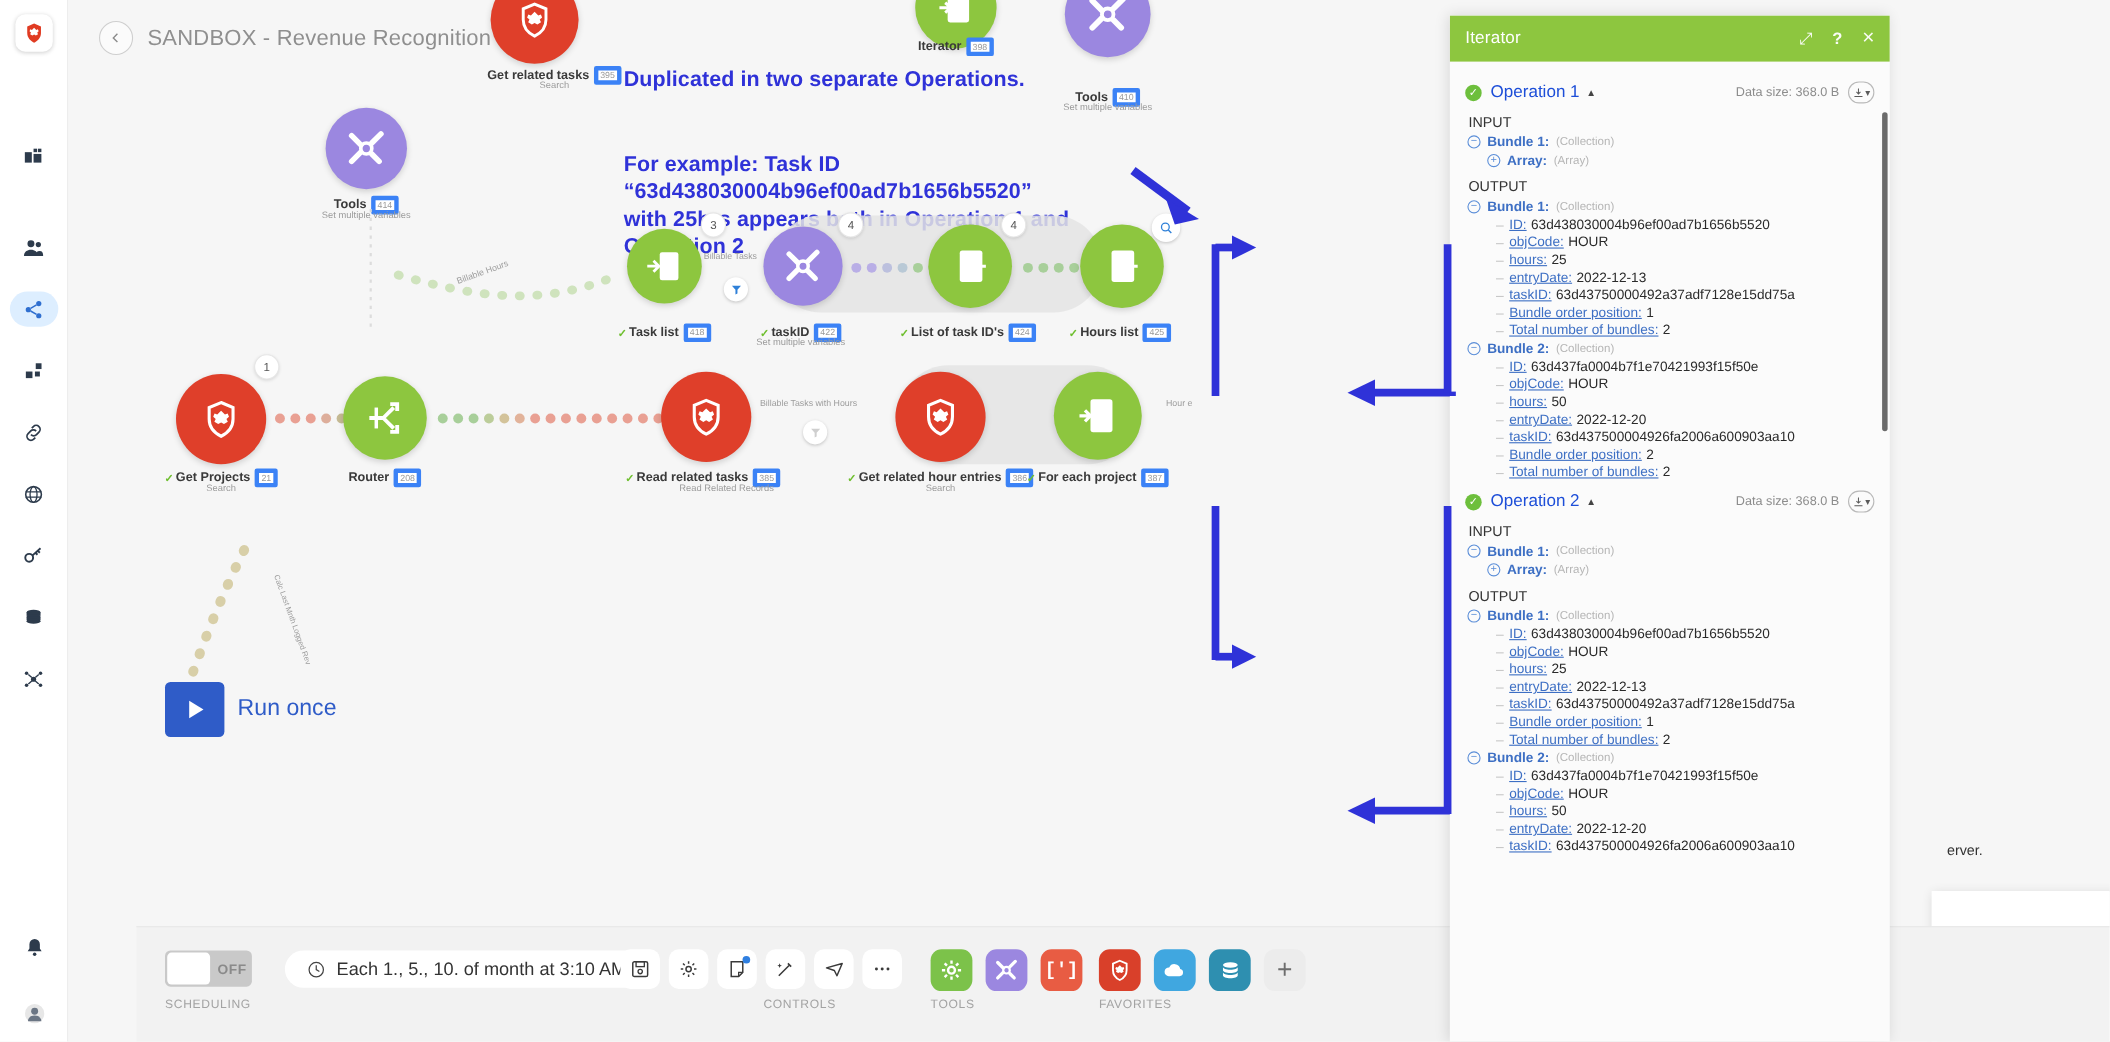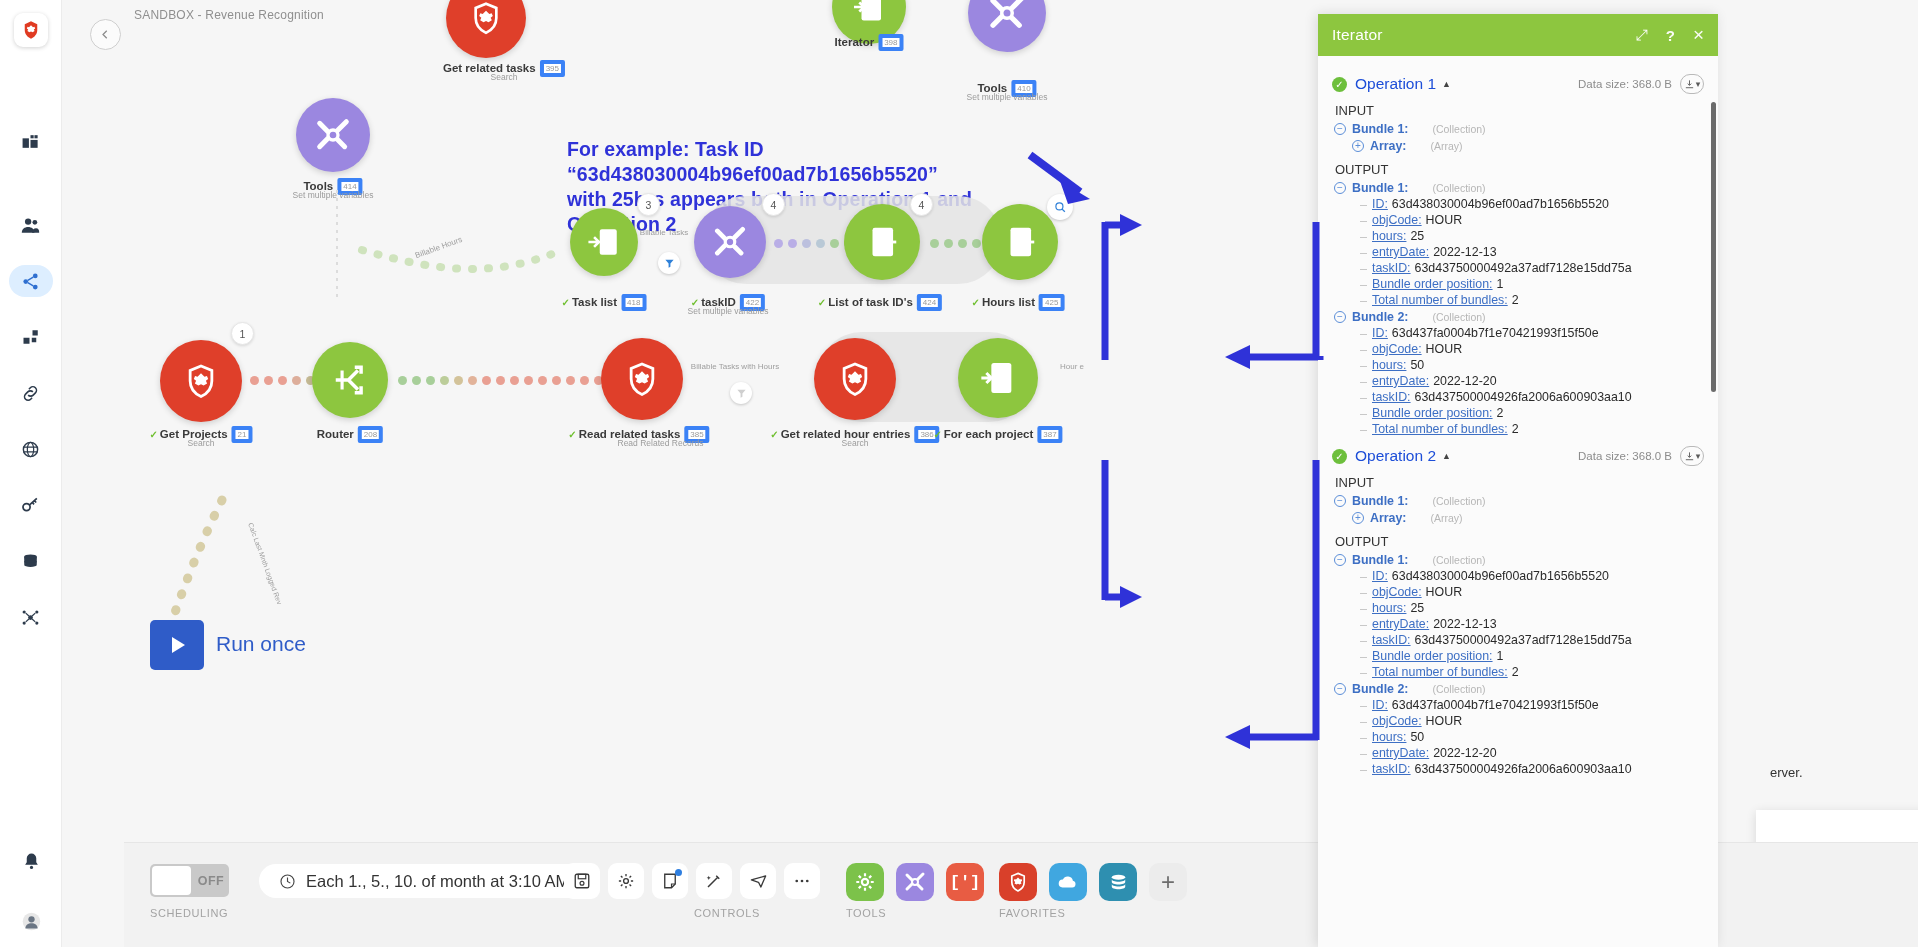--- a/index.html
+++ b/index.html
@@ -45,22 +45,22 @@
     position: absolute; left: 0; top: 0; right: 0; height: 78px;
     background: #f6f6f6;
   }
   .back-btn {
     position: absolute; left: 28px; top: 19px; width: 31px; height: 31px;
     border: 1px solid #cfcfcf; border-radius: 50%;
     display: flex; align-items: center; justify-content: center;
     background: #fbfbfb; cursor: pointer; color: #8b8b8b;
   }
   .scenario-title {
-    position: absolute; left: 72px; top: 8px;
-    font-size: 12px; color: #8f8f8f; letter-spacing: .2px;
+    position: absolute; left: 72px; top: 24px;
+    font-size: 20px; color: #8f8f8f; letter-spacing: .2px;
   }
 
   
   .annot {
     position: absolute; color: #2f32d8; font-weight: bold;
     font-size: 19.5px; line-height: 25px; white-space: pre-line;
     letter-spacing: .1px;
   }
   .annot-1 { left: 505px; top: 60px; }
   .annot-2 { left: 505px; top: 104px; margin-top: 33px; }
@@ -197,21 +197,21 @@
     font-size: 9px; color: #5a5a5a; cursor: pointer; gap: 1px;
   }
   .io-head { font-size: 13px; color: #333; margin: 9px 0 4px 3px; }
   .bundle-row { display: flex; align-items: center; margin: 3px 0 2px 2px; }
   .toggler {
     width: 12px; height: 12px; border: 1.2px solid #5b8ed8; border-radius: 50%;
     color: #5b8ed8; font-size: 10px; line-height: 9px; text-align: center;
     margin-right: 6px; flex: none; cursor: pointer; font-family: "Liberation Sans", sans-serif;
   }
   .bundle-name { color: #3d6fc4; font-weight: bold; font-size: 12.4px; }
-  .bundle-type { color: #b6b6b6; font-size: 10.5px; margin-left: 24px; }
+  .bundle-type { color: #b6b6b6; font-size: 10.5px; margin-left: 6px; }
   .arr-row { display: flex; align-items: center; margin: 3px 0 2px 20px; }
   .kv {
     margin: 2px 0 2px 40px; position: relative; font-size: 12.4px;
     white-space: nowrap;
   }
   .kv:before {
     content: ""; position: absolute; left: -12px; top: 8px;
     width: 7px; height: 1px; background: #c8c8c8;
   }
   .k { color: #3d6fc4; text-decoration: underline; }
@@ -342,20 +342,21 @@
 
     <div class="topbar">
       <div class="back-btn">
         <svg width="15" height="15" viewBox="0 0 24 24">
           <path fill="none" stroke="#8b8b8b" stroke-width="2" d="M14 6l-6 6 6 6"></path>
         </svg>
       </div>
       <div class="scenario-title">SANDBOX - Revenue Recognition</div>
     </div>
 
+    <div class="annot annot-1">Duplicated in two separate Operations.</div>
     <div class="annot annot-2">For example: Task ID
 “63d438030004b96ef00ad7b1656b5520”
 with 25hrs appears both in Operation 1 and
 Operation 2</div>
 
     <div class="grouprect" style="left:640px; top:196px; width:300px; height:88px;"></div>
     <div class="grouprect" style="left:756px; top:332px; width:215px; height:90px;"></div>
 
     <div class="bubble b-red" style="left:384px; top:-22px; width:80px; height:80px;">
       <svg width="40" height="40" viewBox="0 0 24 24">

